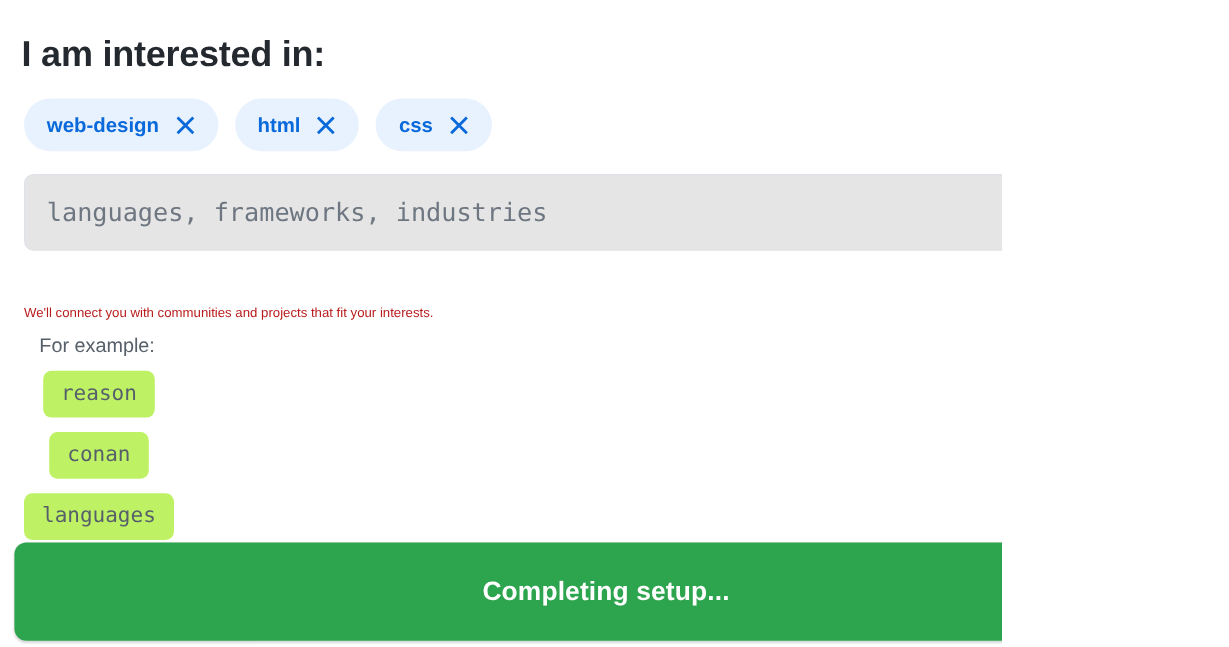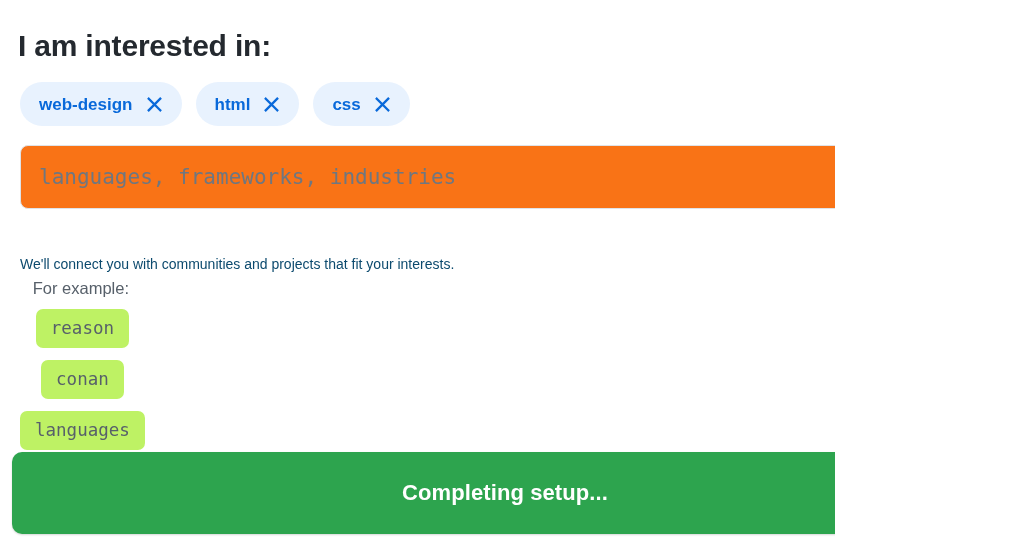--- a/index.html
+++ b/index.html
@@ -76,40 +76,40 @@
 
   
   .interest-input {
     position: absolute;
     left: 20px;
     top: 145px;
     width: 986px;
     height: 64px;
     border: 1px solid #dfe3e8;
     border-radius: 8px;
-    background: #f97316;
+    background: #e5e5e5;
     padding: 0 18px;
     font-family: "DejaVu Sans Mono", "Liberation Mono", monospace;
     font-size: 21px;
     color: #24292f;
     outline: none;
   }
   .interest-input::placeholder {
     color: #6e7781;
     opacity: 1;
   }
 
   
   .helper-text {
     position: absolute;
     left: 20px;
     top: 239px;
-    font-size: 14px;
+    font-size: 11px;
     line-height: 22px;
-    color: #0c4a6e;
+    color: #b91c1c;
     white-space: nowrap;
   }
 
   
   .examples-row {
     position: absolute;
     left: 20px;
     top: 280px;
     display: flex;
     align-items: center;

